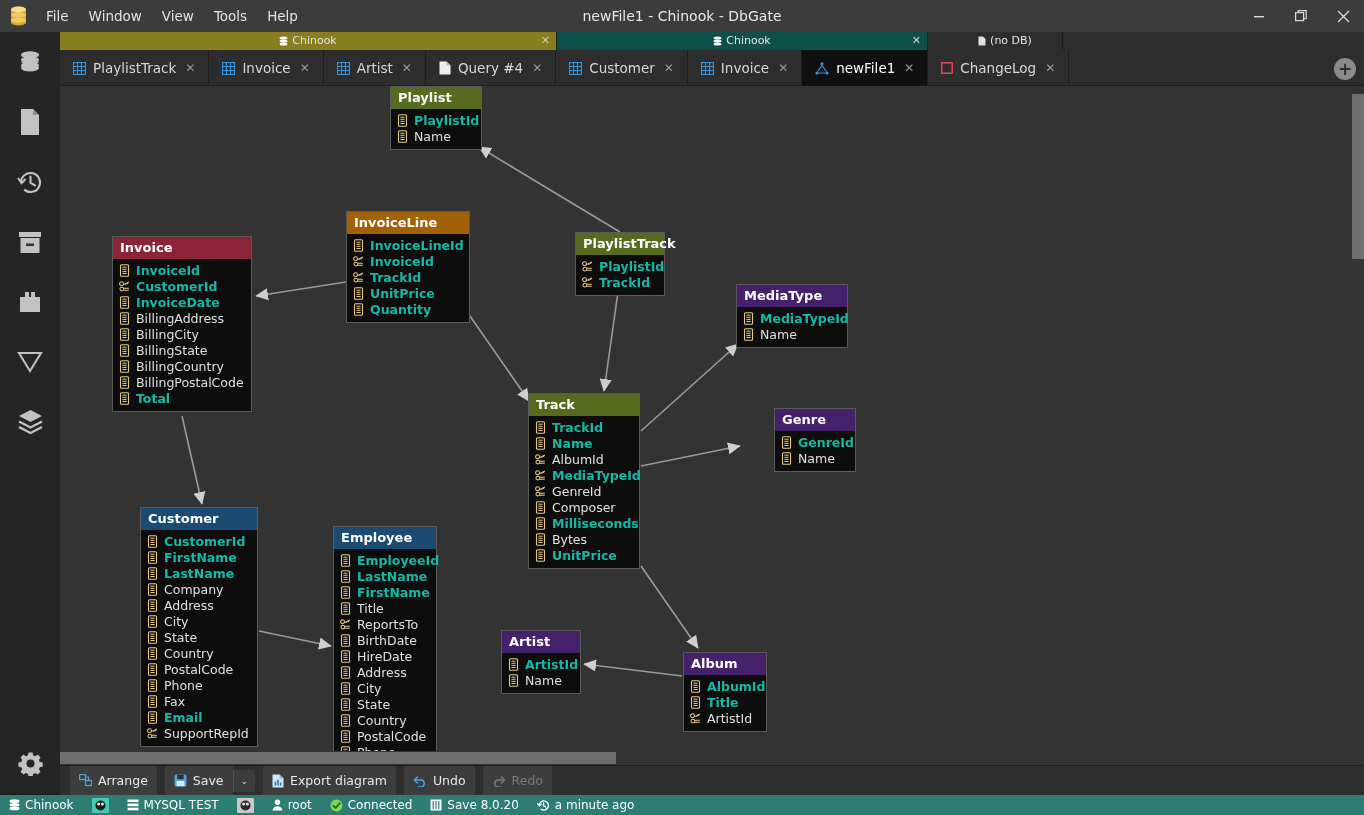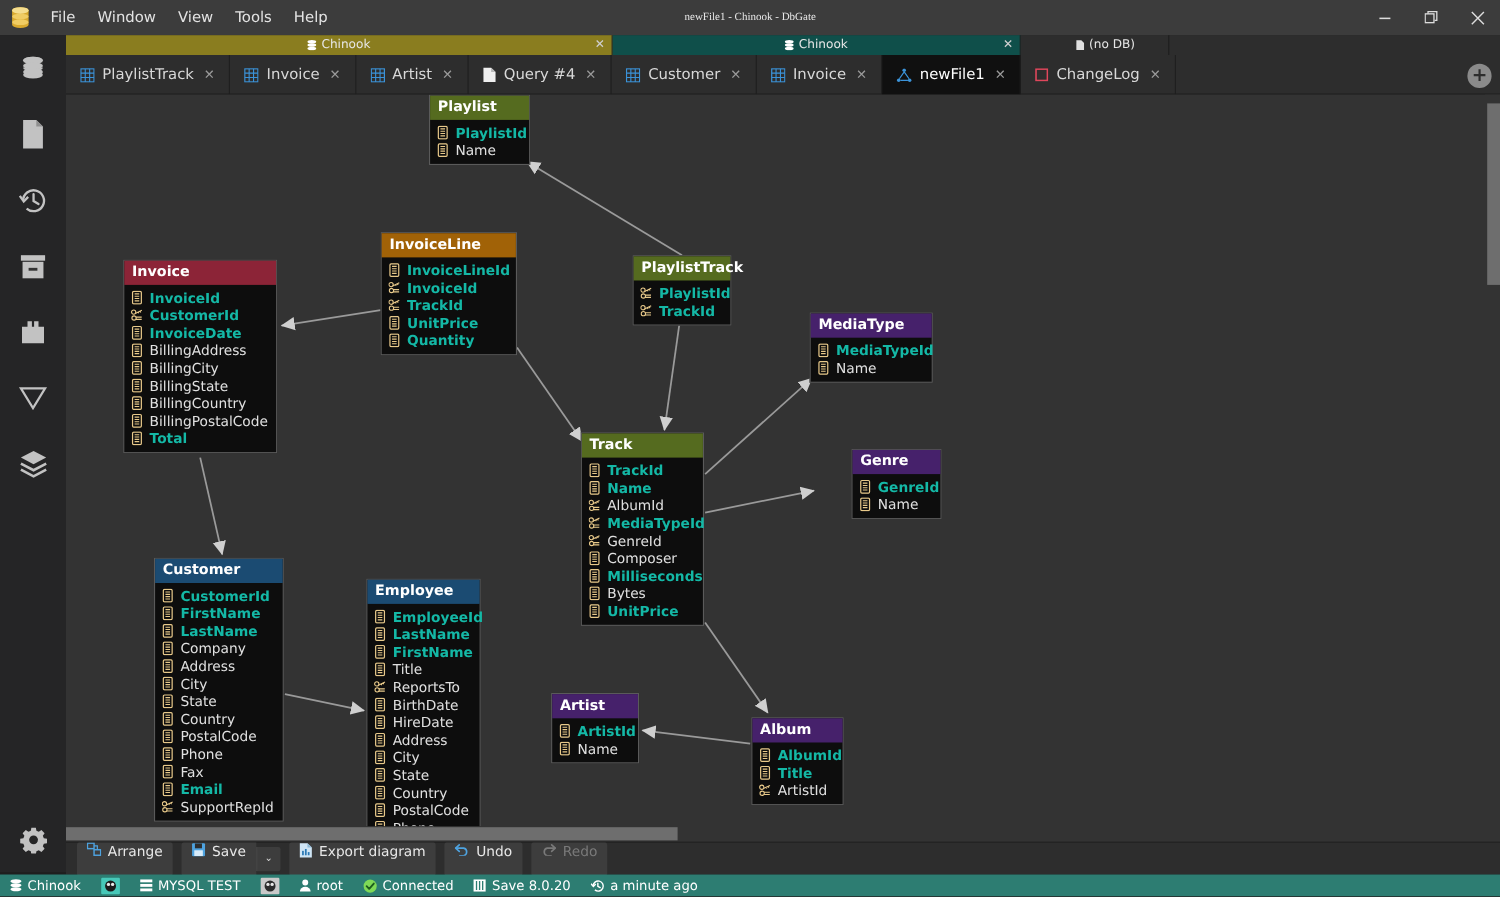--- a/index.html
+++ b/index.html
@@ -22,22 +22,22 @@
     width: 36px; height: 32px;
     display: flex; align-items: center; justify-content: center;
   }
   .menu-items { display: flex; align-items: center; height: 32px; justify-content: space-between; }
   .menu-item {
     padding: 0 10px; height: 32px; line-height: 32px;
     font-size: 13.5px; color: #e3e3e3; cursor: default;
   }
   .title-text {
     position: absolute; left: 0; right: 0; top: 0; height: 32px;
-    line-height: 32px; text-align: center; font-size: 10px;
-    color: #e8e8e8; pointer-events: none; font-family: Liberation Serif, serif;
+    line-height: 32px; text-align: center; font-size: 14px;
+    color: #e8e8e8; pointer-events: none;
   }
   .win-buttons {
     position: absolute; right: 0; top: 0; height: 32px;
     display: flex; align-items: center;
   }
   .win-btn {
     width: 42px; height: 32px; display: flex;
     align-items: center; justify-content: center;
     color: #dcdcdc; font-size: 15px;
   }
@@ -155,21 +155,21 @@
   
   .toolbar {
     position: absolute; left: 60px; top: 765px;
     width: 1304px; height: 30px;
     background: #2d2d2d;
     display: flex; align-items: center; gap: 8px;
     padding-left: 10px;
     border-top: 1px solid #1e1e1e;
   }
   .tbtn {
-    display: flex; align-items: flex-start; gap: 6px;
+    display: flex; align-items: center; gap: 6px;
     height: 30px; padding: 0 9px;
     background: #3d3d3d; border: none; border-radius: 2px;
     color: #e8e8e8; font-size: 12.5px;
     font-family: inherit; cursor: pointer; white-space: nowrap;
   }
   .tbtn.disabled { color: #7a7a7a; cursor: default; }
   .split { display: flex; align-items: center; }
   .split .tbtn { border-radius: 2px 0 0 2px; }
   .split .caret {
     height: 22px; padding: 0 7px; background: #3d3d3d;

